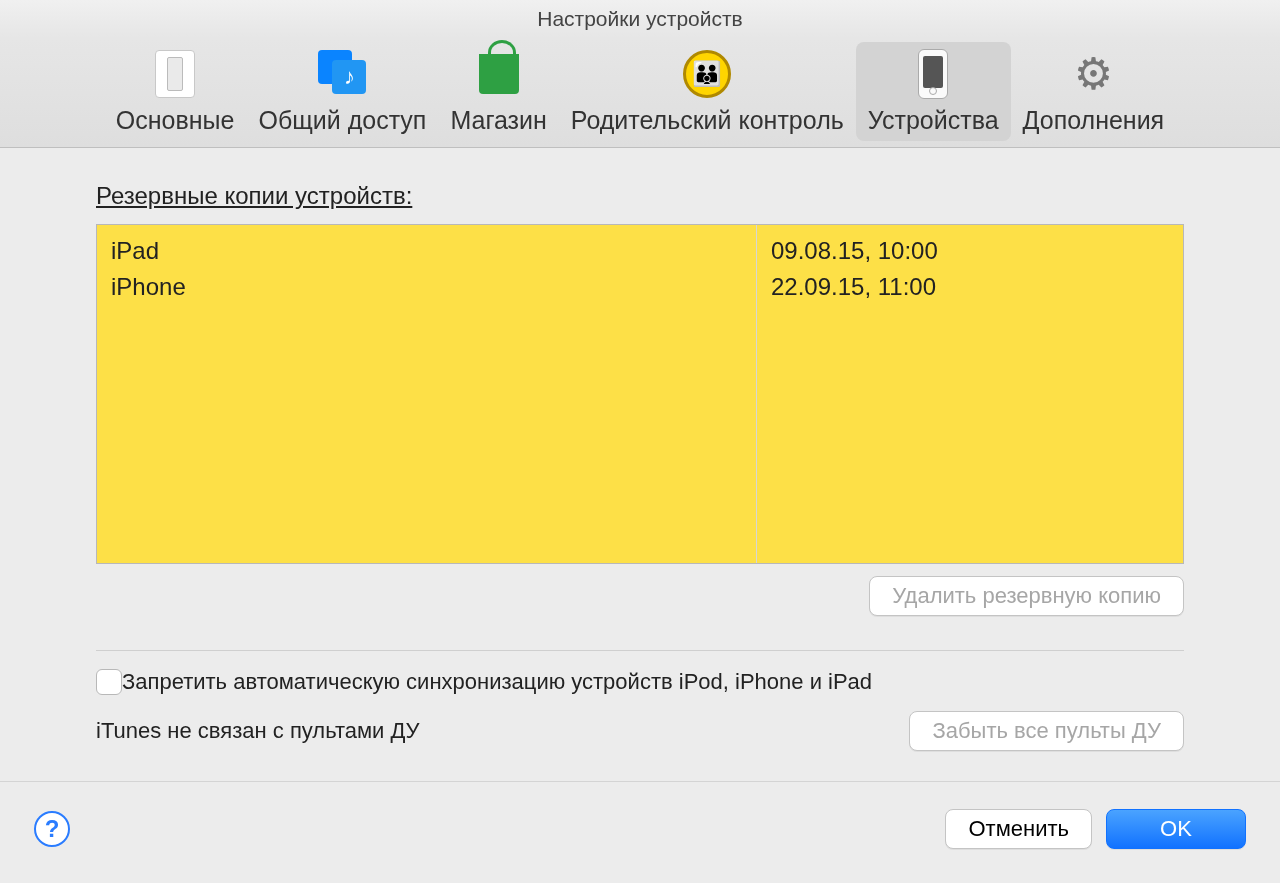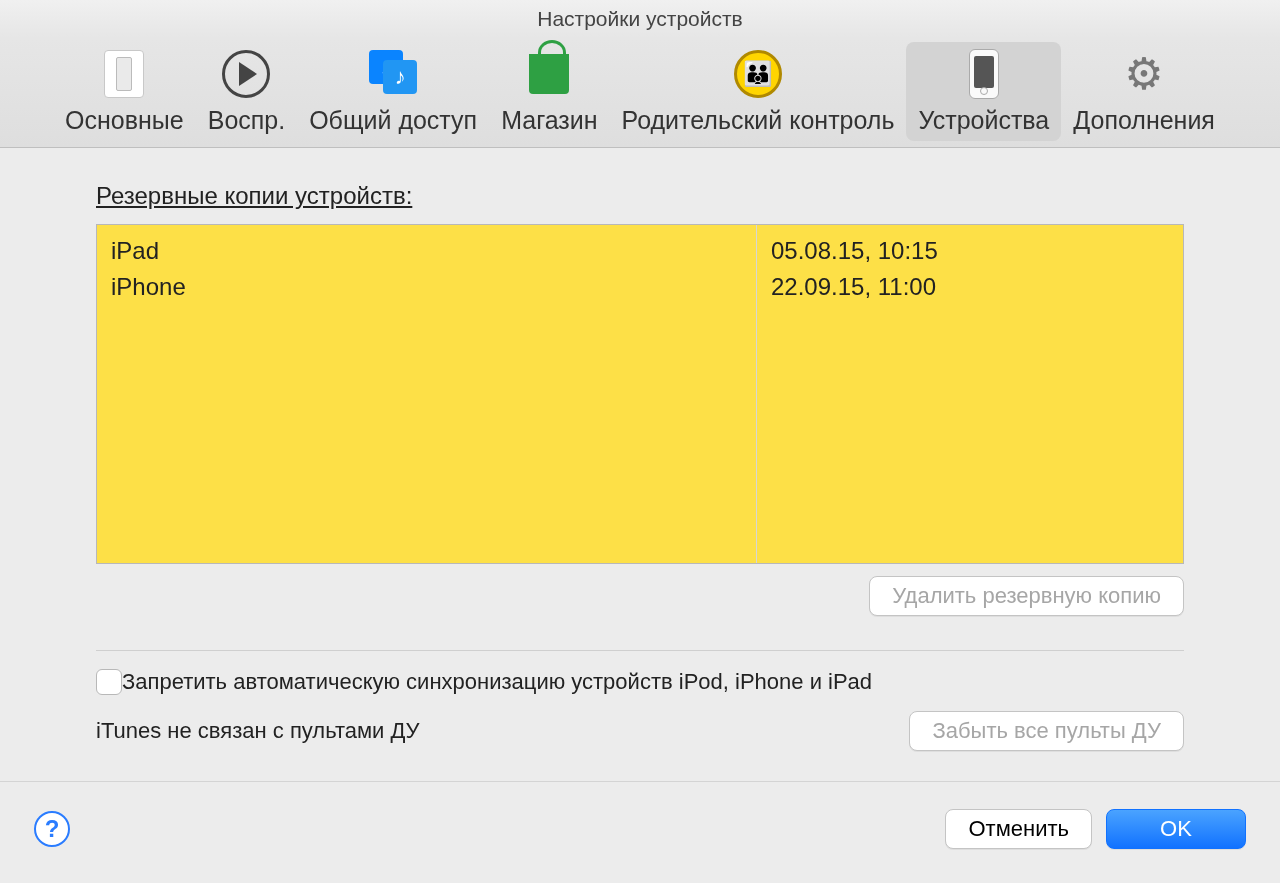--- a/index.html
+++ b/index.html
@@ -149,26 +149,20 @@
 
 <div class="toolbar">
   <div class="tb-item">
     <div class="tb-icon">
         <div class="ic-switch"></div>
       </div>
     <div class="tb-label">Основные</div>
   </div>
   <div class="tb-item">
     <div class="tb-icon">
-        <div class="ic-play"></div>
-      </div>
-    <div class="tb-label">Воспр.</div>
-  </div>
-  <div class="tb-item">
-    <div class="tb-icon">
         <div class="ic-share">
           <div class="sq sq1">♪</div>
           <div class="sq sq2">♪</div>
         </div>
       </div>
     <div class="tb-label">Общий доступ</div>
   </div>
   <div class="tb-item">
     <div class="tb-icon">
         <div class="ic-bag"></div>
@@ -198,21 +192,21 @@
 <div class="content">
 
   <div class="section-label">Резервные копии устройств:</div>
 
   <div class="backup-table">
     <div class="col name">
       <div class="row">iPad</div>
       <div class="row">iPhone</div>
     </div>
     <div class="col date">
-      <div class="row">05.08.15, 10:15</div>
+      <div class="row">09.08.15, 10:00</div>
       <div class="row">22.09.15, 11:00</div>
     </div>
   </div>
 
   <div class="below-table">
     <button class="btn disabled">Удалить резервную копию</button>
   </div>
 
   <hr class="divider">
 

